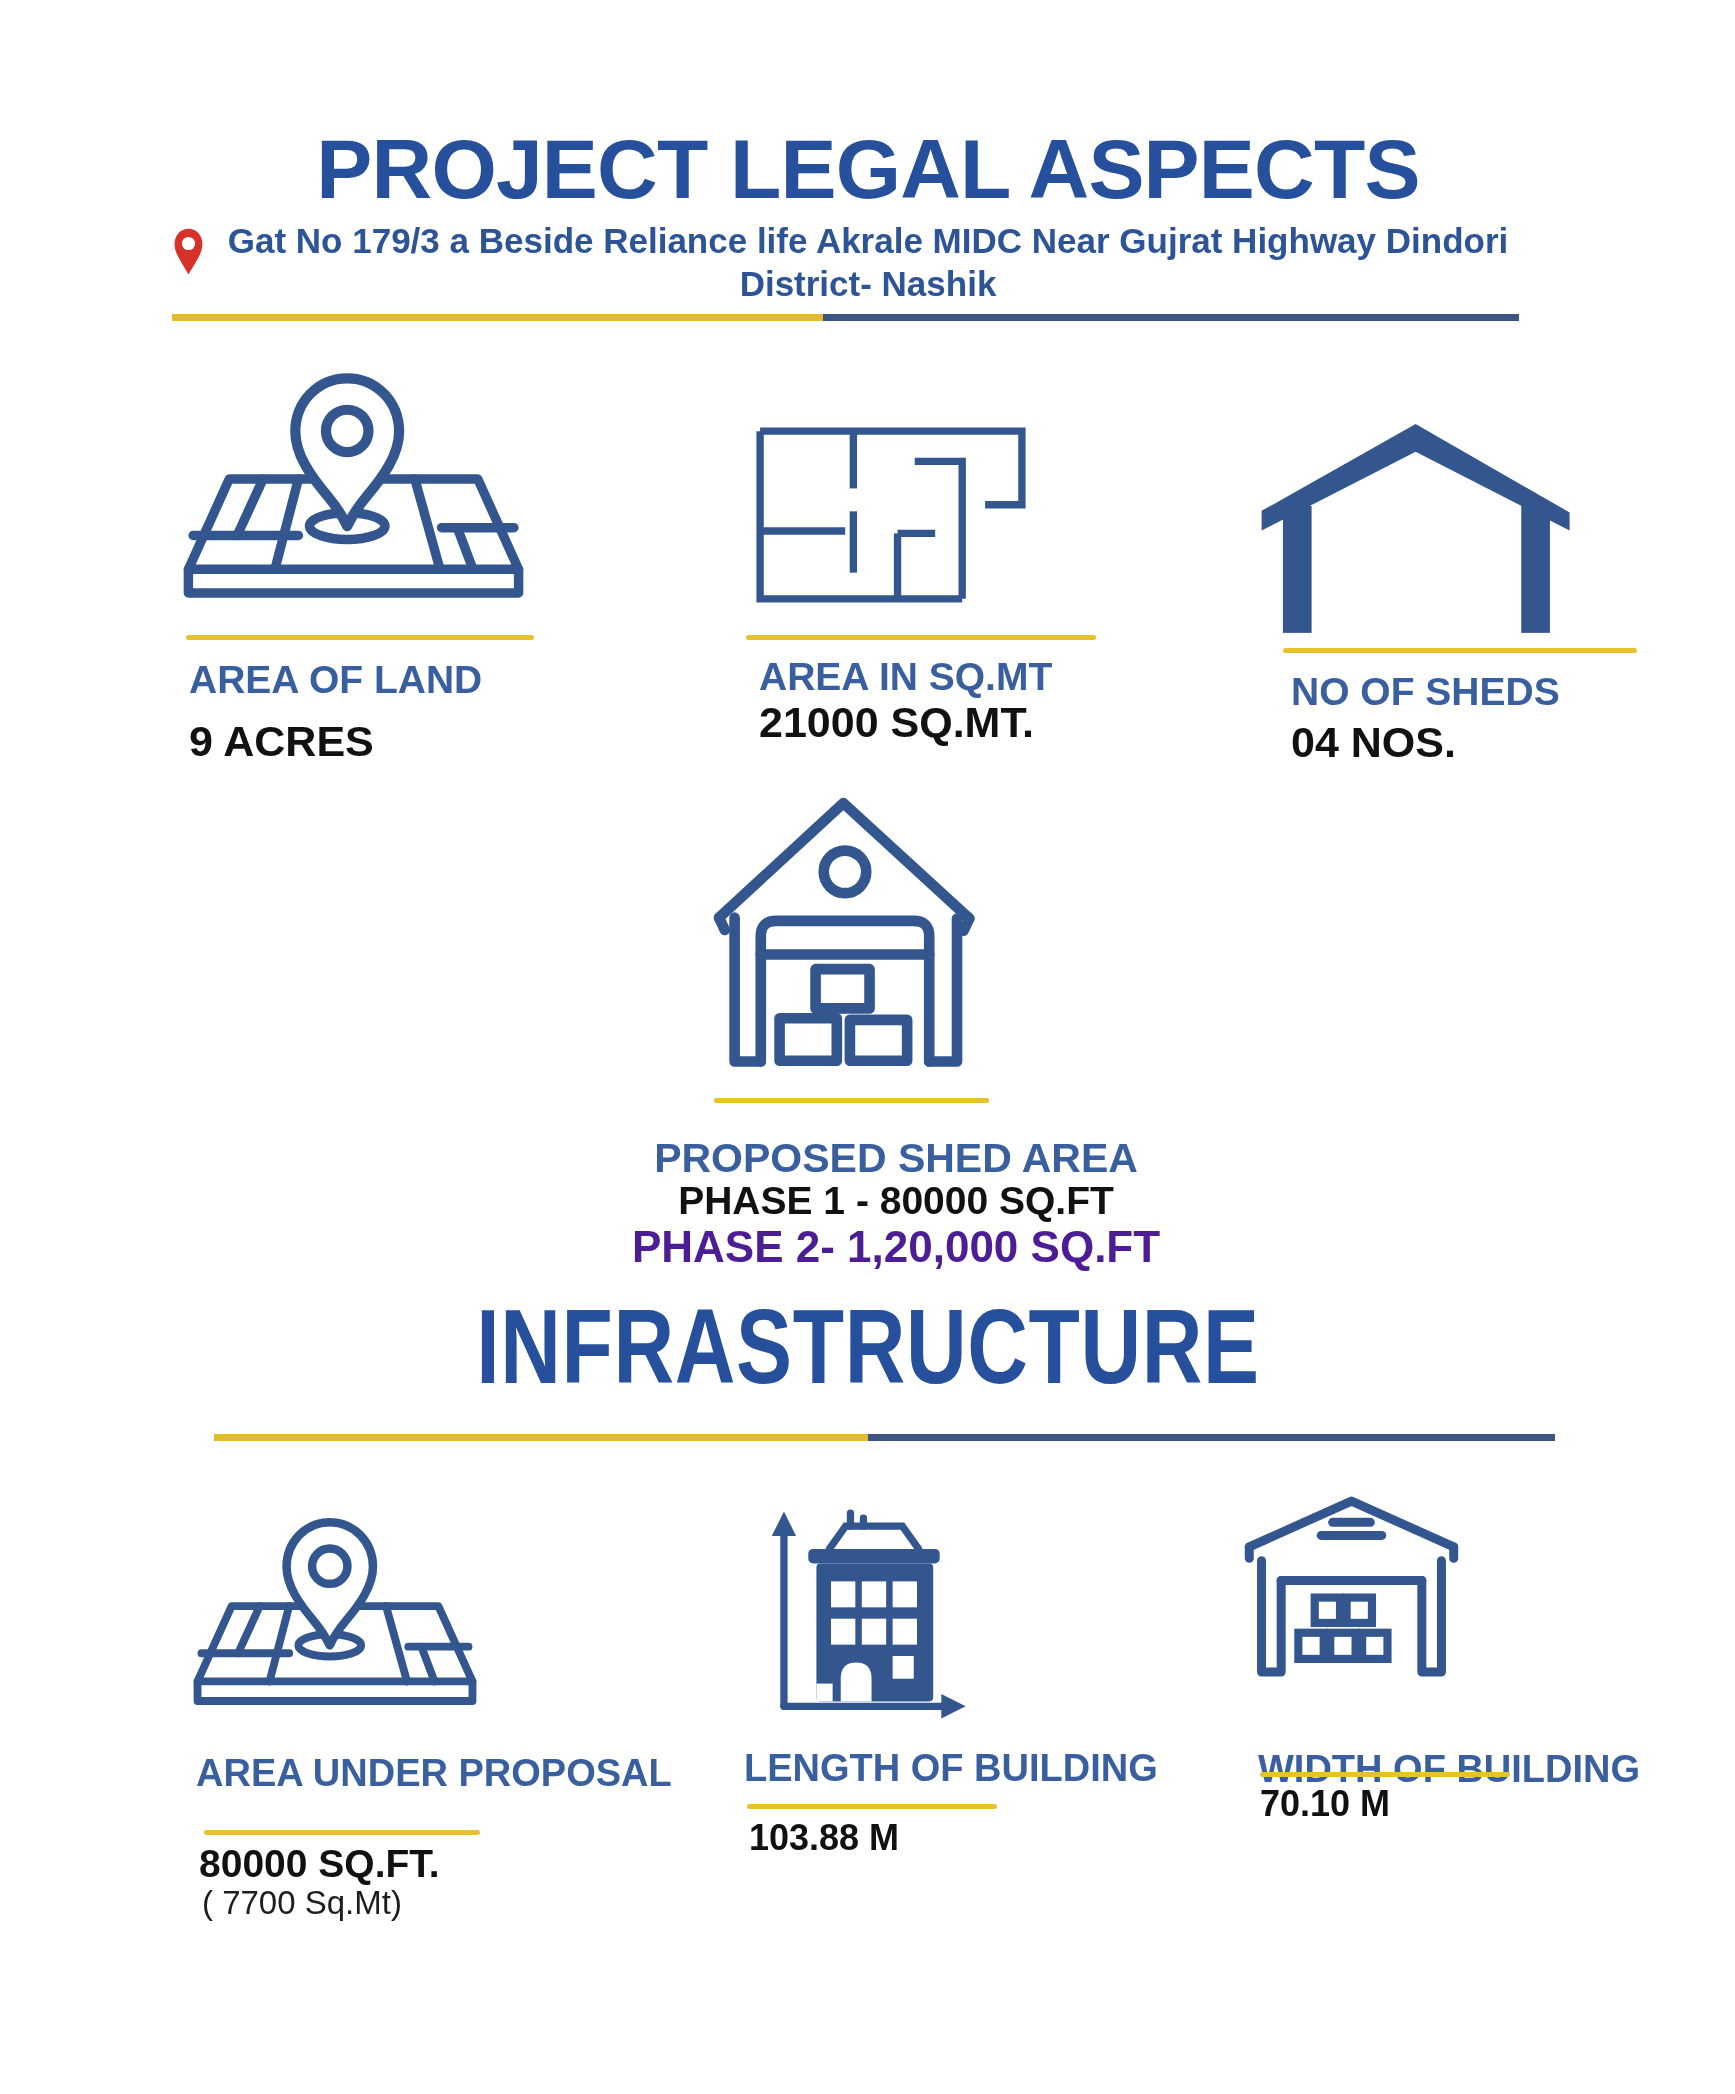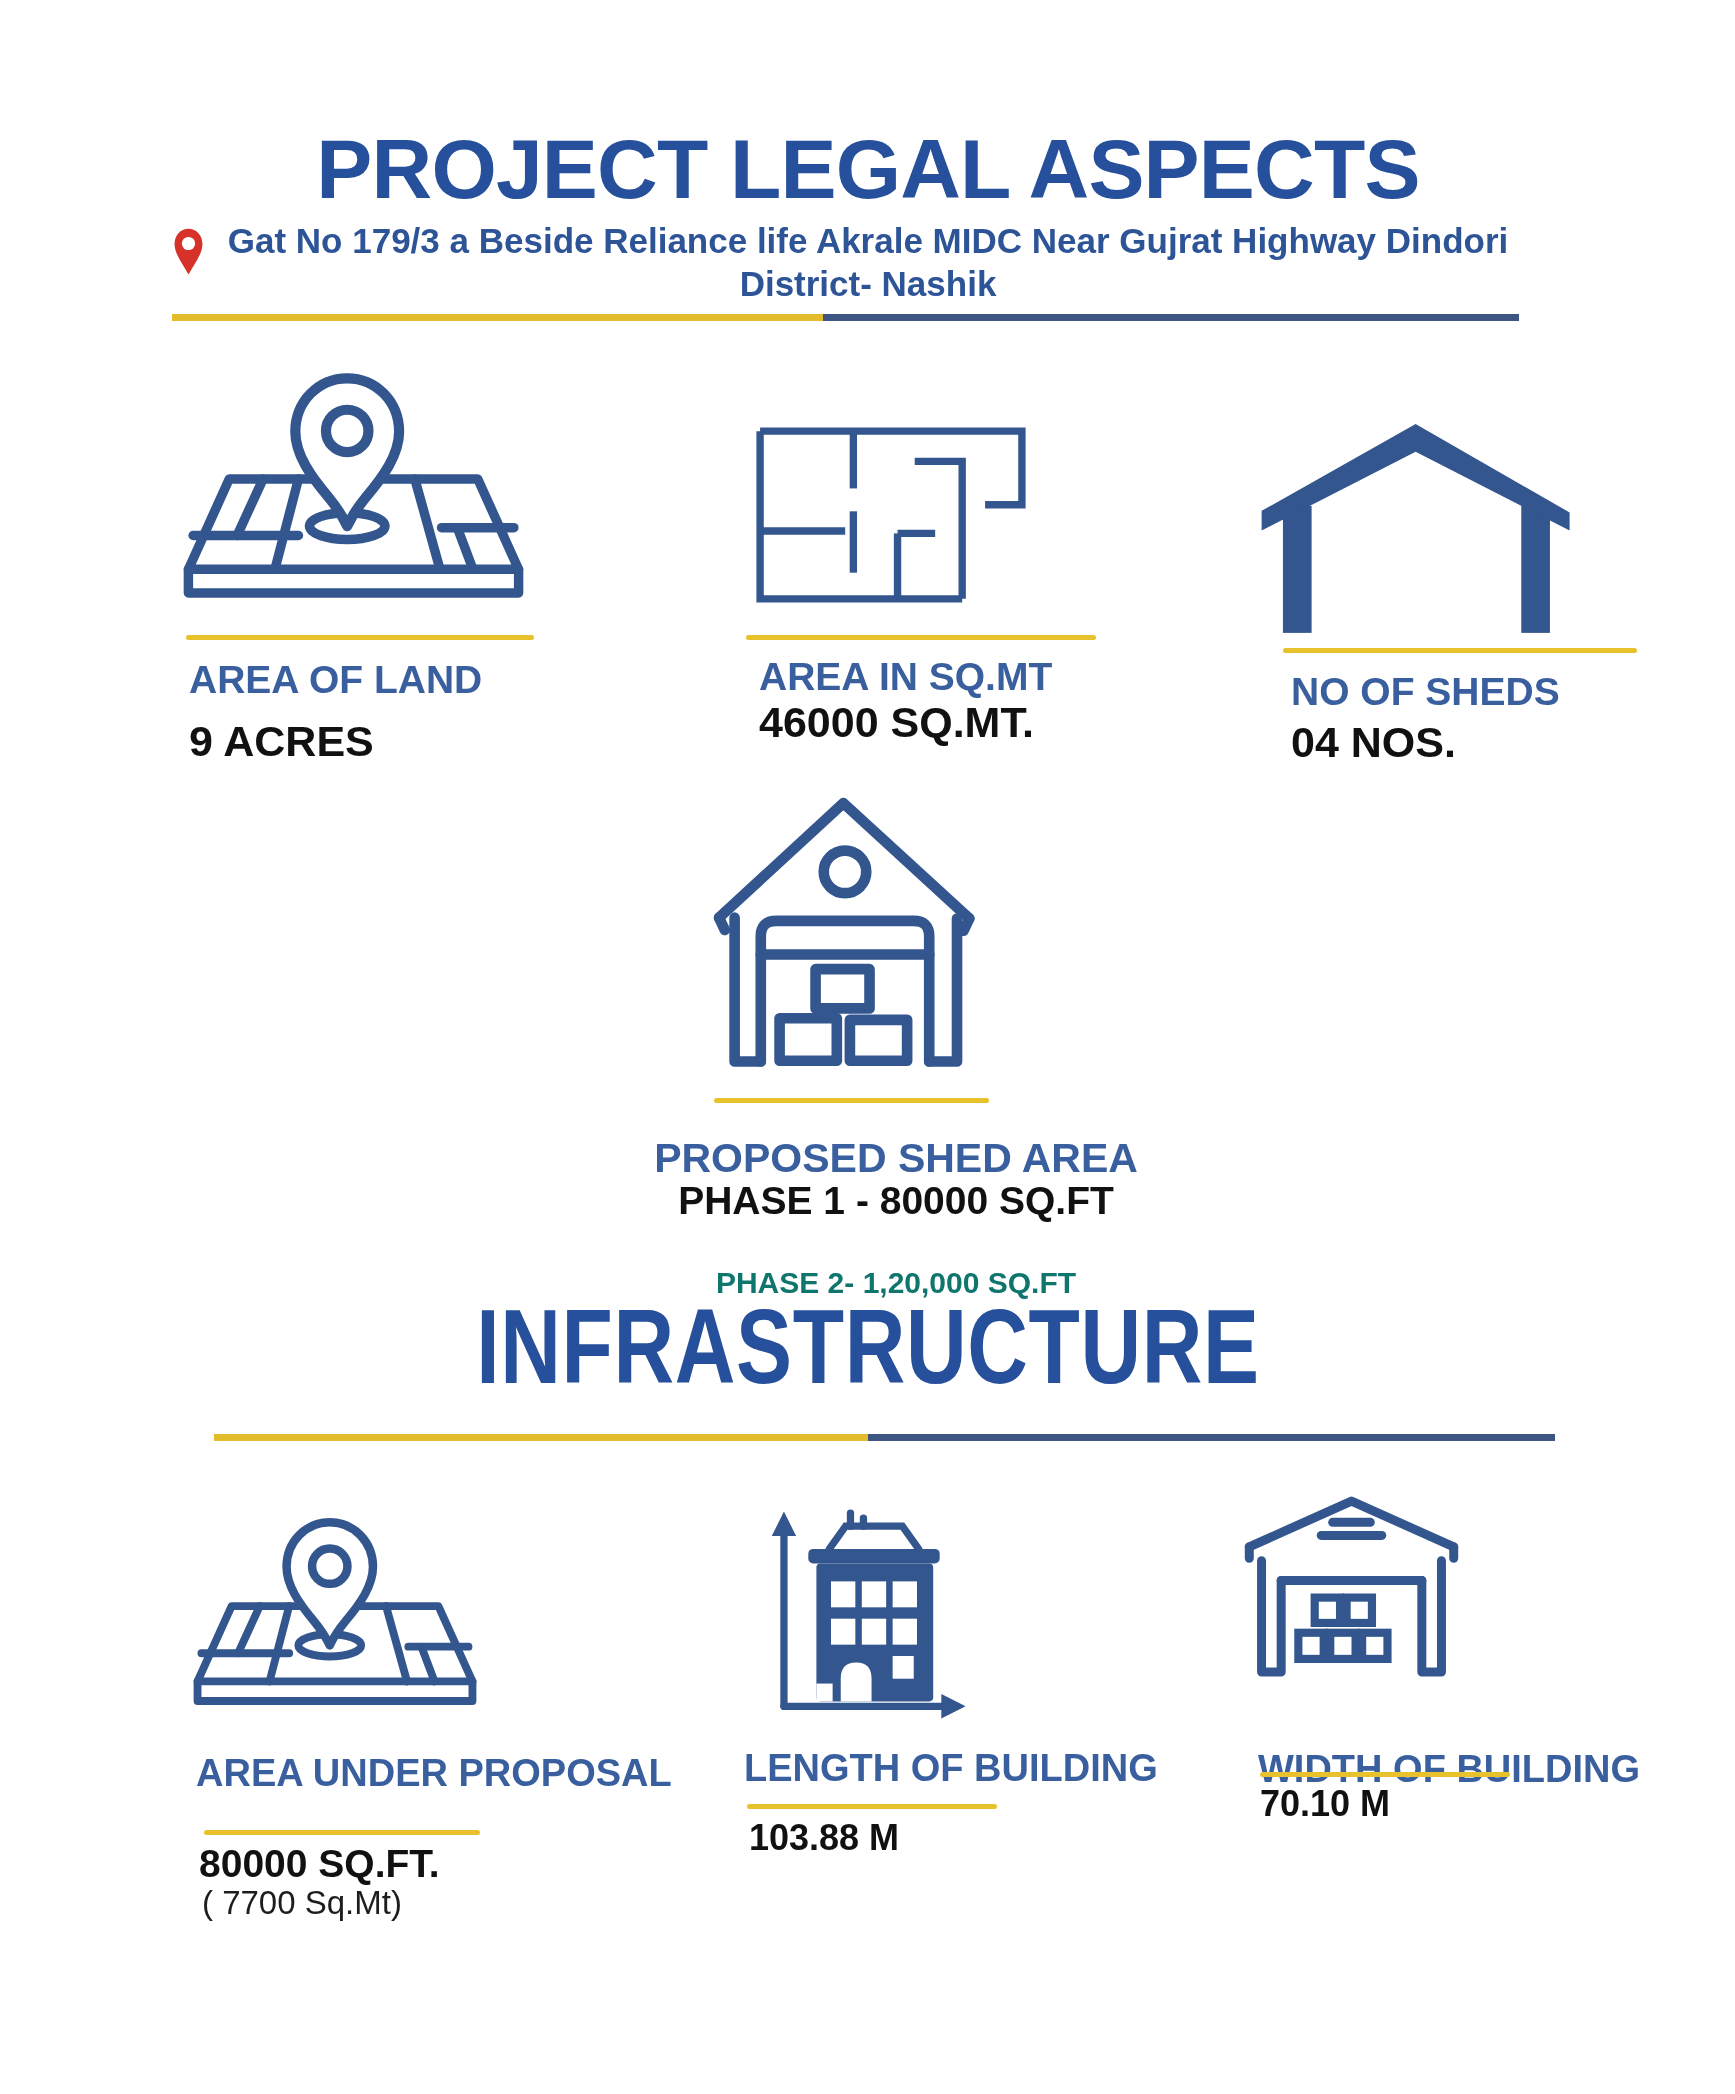--- a/index.html
+++ b/index.html
@@ -36,21 +36,21 @@
   .stat-value-sm{font-size:39px;font-weight:bold;color:#111111;}
   .stat-value-xs{font-size:36px;font-weight:bold;color:#111111;}
   .stat-sub{font-size:33px;font-weight:normal;color:#1d1d1d;}
 
   .infra-heading{top:1294px;font-size:105px;font-weight:bold;color:#26509B;
     transform:scaleX(0.8);transform-origin:50% 50%;letter-spacing:0.8px;}
 
   .feature-text{left:458px;width:876px;text-align:center;}
   .feature-label{top:1138px;font-size:41px;font-weight:bold;color:#3A5F9E;}
   .feature-line1{top:1181px;font-size:39px;font-weight:bold;color:#111111;}
-  .feature-line2{top:1225px;font-size:30px;font-weight:bold;color:#0f766e;margin-top:43px;}
+  .feature-line2{top:1225px;font-size:44px;font-weight:bold;color:#4c1d95;}
 
   svg{display:block;overflow:visible;}
 </style>
 </head>
 <body>
 
 <div class="canvas">
 
   <header class="group">
     <h1 class="t center page-title">PROJECT LEGAL ASPECTS</h1>
@@ -105,21 +105,21 @@
           <path d="M119,5 V75"></path>
           <path d="M119,103 V178"></path>
           <path d="M5,127 H109"></path>
           <path d="M173,130 V210"></path>
           <path d="M173,130 H219"></path>
         </g>
       </svg>
     </span>
     <span class="rule" style="left:746px;top:635px;width:350px;"></span>
     <h3 class="t stat-label" style="left:759px;top:657px;">AREA IN SQ.MT</h3>
-    <p class="t stat-value" style="left:759px;top:701px;">46000 SQ.MT.</p>
+    <p class="t stat-value" style="left:759px;top:701px;">21000 SQ.MT.</p>
   </section>
 
   <section class="group">
     <span class="abs" style="left:1260px;top:424px;">
       <svg viewBox="0 0 420 260" width="344" height="213">
         <g fill="#33568F">
           <rect x="28" y="100" width="35" height="155"></rect>
           <rect x="319" y="100" width="35" height="155"></rect>
           <path d="M2,106 L190,0 L378,108 L378,130 L190,34 L2,130 Z"></path>
         </g>

